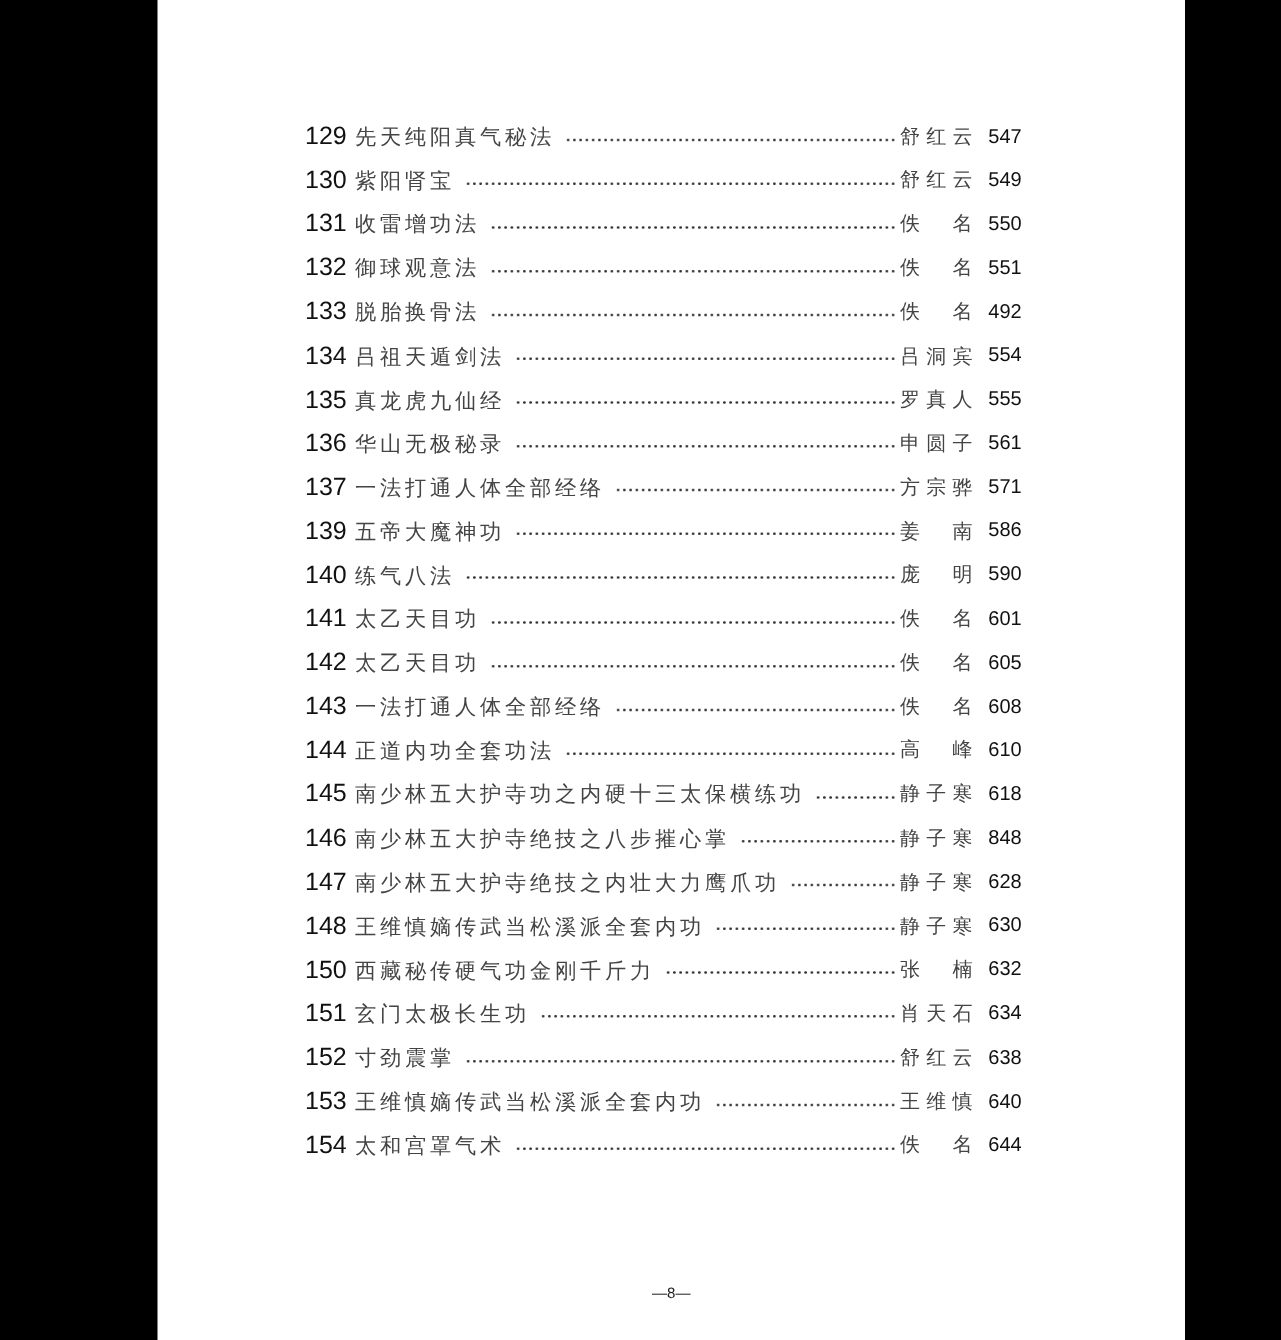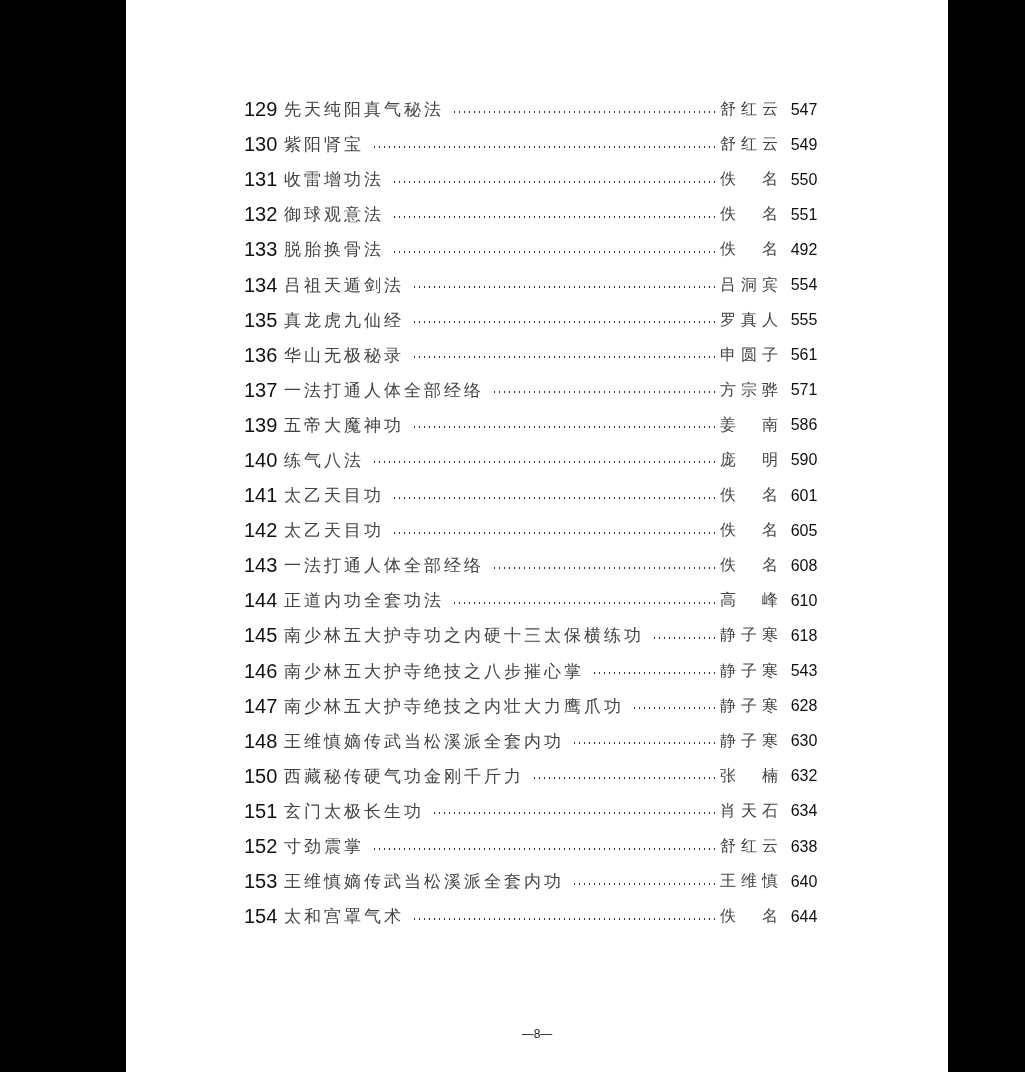--- a/index.html
+++ b/index.html
@@ -212,21 +212,21 @@
       </div>
       <div class="row">
         <span class="num">146</span>
         <span class="title">南少林五大护寺绝技之八步摧心掌</span>
         <span class="leader"></span>
         <span class="author">
           <span>静</span>
           <span>子</span>
           <span>寒</span>
         </span>
-        <span class="page-no">543</span>
+        <span class="page-no">848</span>
       </div>
       <div class="row">
         <span class="num">147</span>
         <span class="title">南少林五大护寺绝技之内壮大力鹰爪功</span>
         <span class="leader"></span>
         <span class="author">
           <span>静</span>
           <span>子</span>
           <span>寒</span>
         </span>

